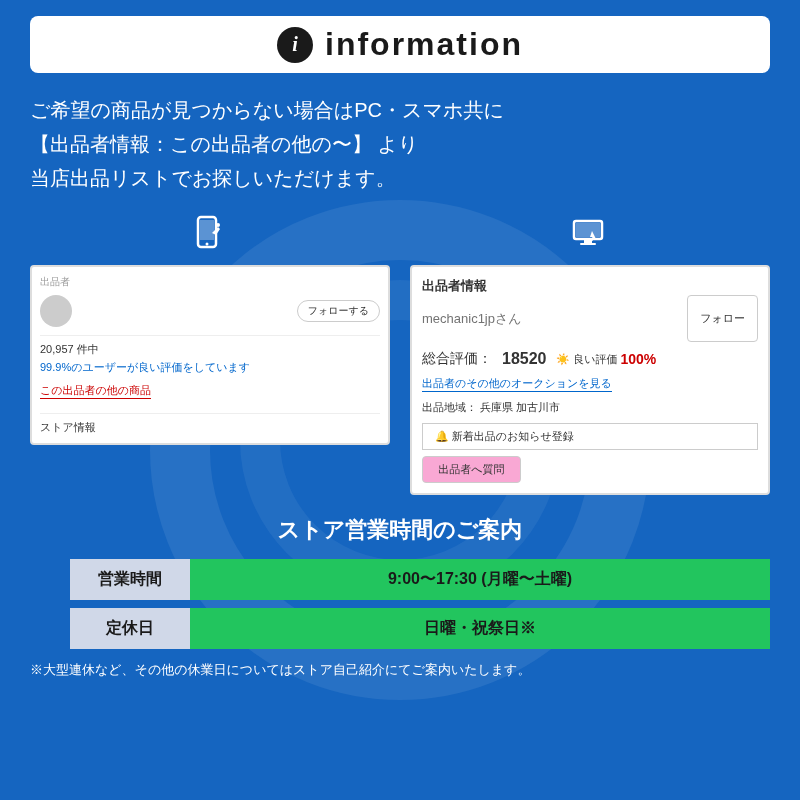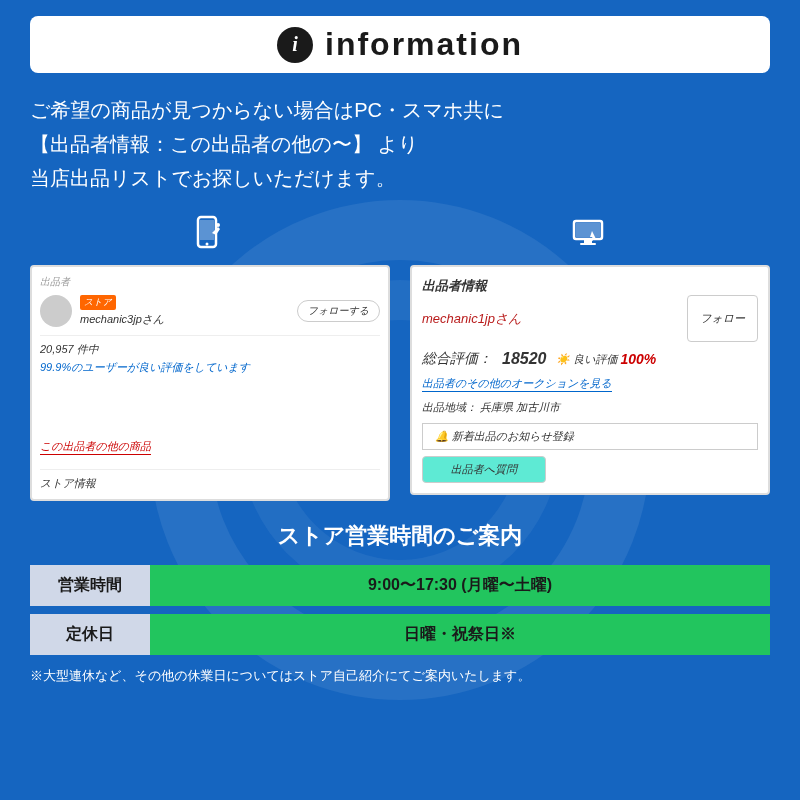--- a/index.html
+++ b/index.html
@@ -96,21 +96,20 @@
       text-align: center;
       margin-bottom: 6px;
     }
     .device-icon svg {
       width: 40px;
       height: 40px;
     }
 
     .screenshot-wrapper {
       flex: 1;
-      font-style: italic;
     }
 
     
     .mobile-screen {
       background: white;
       border: 2px solid #ddd;
       border-radius: 4px;
       padding: 8px;
       font-size: 11px;
       color: #333;
@@ -163,29 +162,28 @@
       margin: 6px 0;
     }
     .count-text {
       font-size: 11px;
       color: #333;
       margin-bottom: 3px;
     }
     .rating-text {
       font-size: 11px;
       color: #0066cc;
-      margin-bottom: 24px;
+      margin-bottom: 8px;
     }
     .other-link {
       font-size: 11px;
       color: #cc0000;
       border-bottom: 1px solid #cc0000;
       display: inline-block;
       margin-bottom: 8px;
-      margin-top: 40px;
     }
     .store-info {
       font-size: 11px;
       color: #333;
     }
 
     
     .pc-screen {
       background: white;
       border: 2px solid #ddd;
@@ -199,21 +197,21 @@
       font-weight: bold;
       color: #333;
     }
     .pc-seller-row {
       display: flex;
       align-items: center;
       justify-content: space-between;
       margin-bottom: 8px;
     }
     .pc-seller-name {
-      color: #b91c1c;
+      color: #737373;
       font-size: 13px;
     }
     .pc-follow-btn {
       border: 1px solid #ccc;
       border-radius: 4px;
       padding: 15px 12px;
       font-size: 11px;
       color: #333;
       background: white;
     }
@@ -268,22 +266,22 @@
       display: flex;
       align-items: center;
       gap: 4px;
     }
     .question-btn {
       border: 1px solid #ccc;
       border-radius: 4px;
       padding: 5px 12px;
       font-size: 11px;
       color: #333;
-      background: #5eead4;
-      width: 124px;
+      background: #f9a8d4;
+      width: 99px;
       text-align: center;
     }
 
     
     .store-hours-section {
       text-align: center;
     }
     .store-hours-title {
       color: white;
       font-size: 22px;
@@ -294,20 +292,21 @@
     .hours-table {
       background: transparent;
       margin: 0 auto;
       width: 100%;
     }
     .hours-row {
       display: flex;
       align-items: center;
       margin-bottom: 8px;
       gap: 0;
+      margin-left: 40px;
     }
     .hours-label {
       background: #d0d8e8;
       color: #1a1a1a;
       font-size: 16px;
       font-weight: bold;
       padding: 10px 16px;
       min-width: 120px;
       text-align: center;
     }
@@ -360,24 +359,20 @@
 
           <path d="M22 18 L28 12 L30 14 L26 20" fill="white"></path>
           <circle cx="28" cy="10" r="2" fill="white"></circle>
         </svg>
       </div>
       <div class="mobile-screen">
         <div class="section-label">出品者</div>
         <div class="seller-row">
           <div class="seller-left">
             <div class="avatar-circle"></div>
-            <div>
-              <div class="store-badge">ストア</div>
-              <div class="seller-name">mechanic3jpさん</div>
-            </div>
           </div>
           <div class="follow-btn">フォローする</div>
         </div>
         <div class="divider"></div>
         <div class="count-text">20,957 件中</div>
         <div class="rating-text">99.9%のユーザーが良い評価をしています</div>
         <div class="other-link">この出品者の他の商品</div>
         <div class="divider"></div>
         <div class="store-info">ストア情報</div>
       </div>

